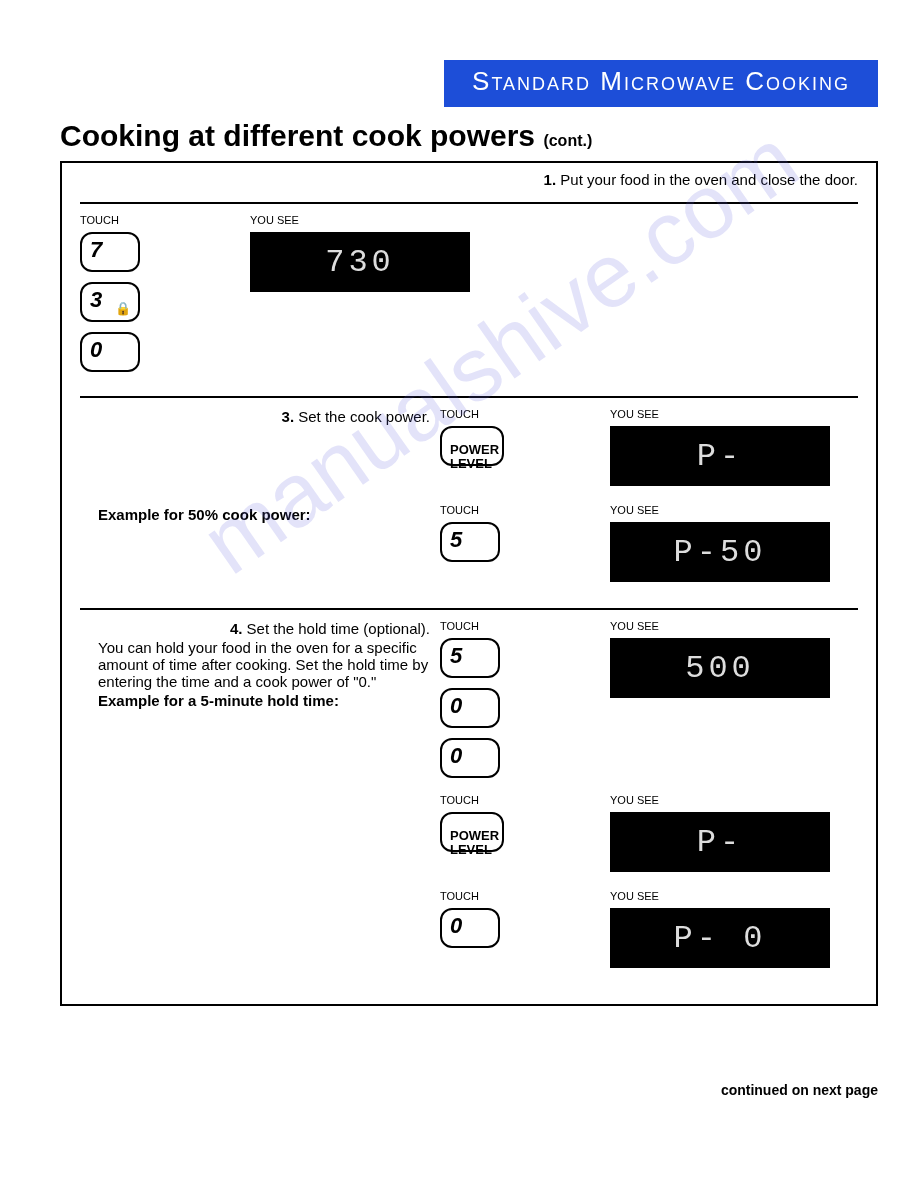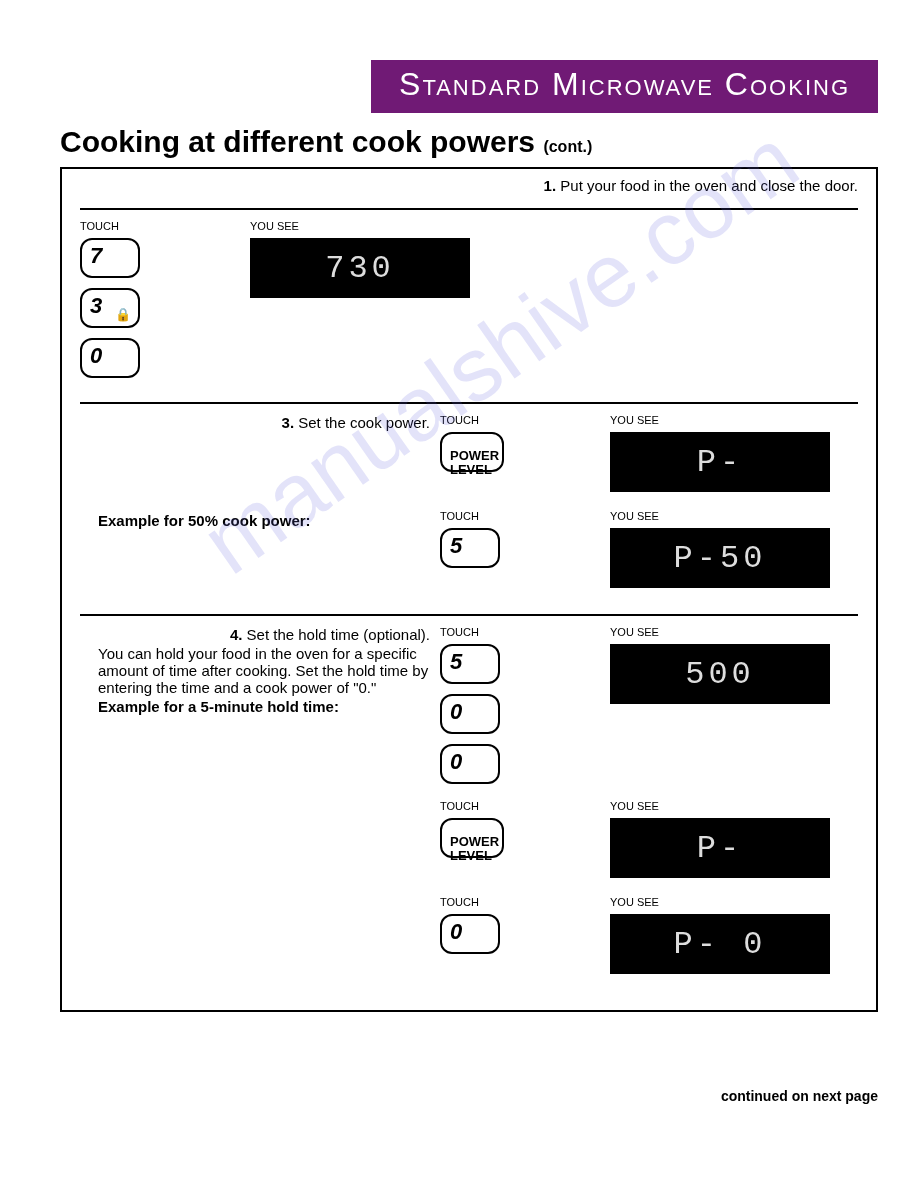--- a/index.html
+++ b/index.html
@@ -9,25 +9,25 @@
     font-family: Arial, Helvetica, sans-serif;
     color: #000;
     width: 918px;
     position: relative;
   }
   .page {
     padding: 60px 40px 40px 60px;
     position: relative;
   }
   .banner {
-    background: #701a75;
+    background: #1d4ed8;
     color: #fff;
     font-family: "Arial Narrow", Arial, sans-serif;
     font-stretch: condensed;
-    font-size: 32px;
+    font-size: 26px;
     letter-spacing: 2px;
     font-variant: small-caps;
     text-align: center;
     padding: 6px 28px 10px 28px;
     float: right;
     margin-bottom: 8px;
   }
   .clear { clear: both; }
   h1 {
     font-family: "Gill Sans", "Gill Sans MT", Arial, sans-serif;

